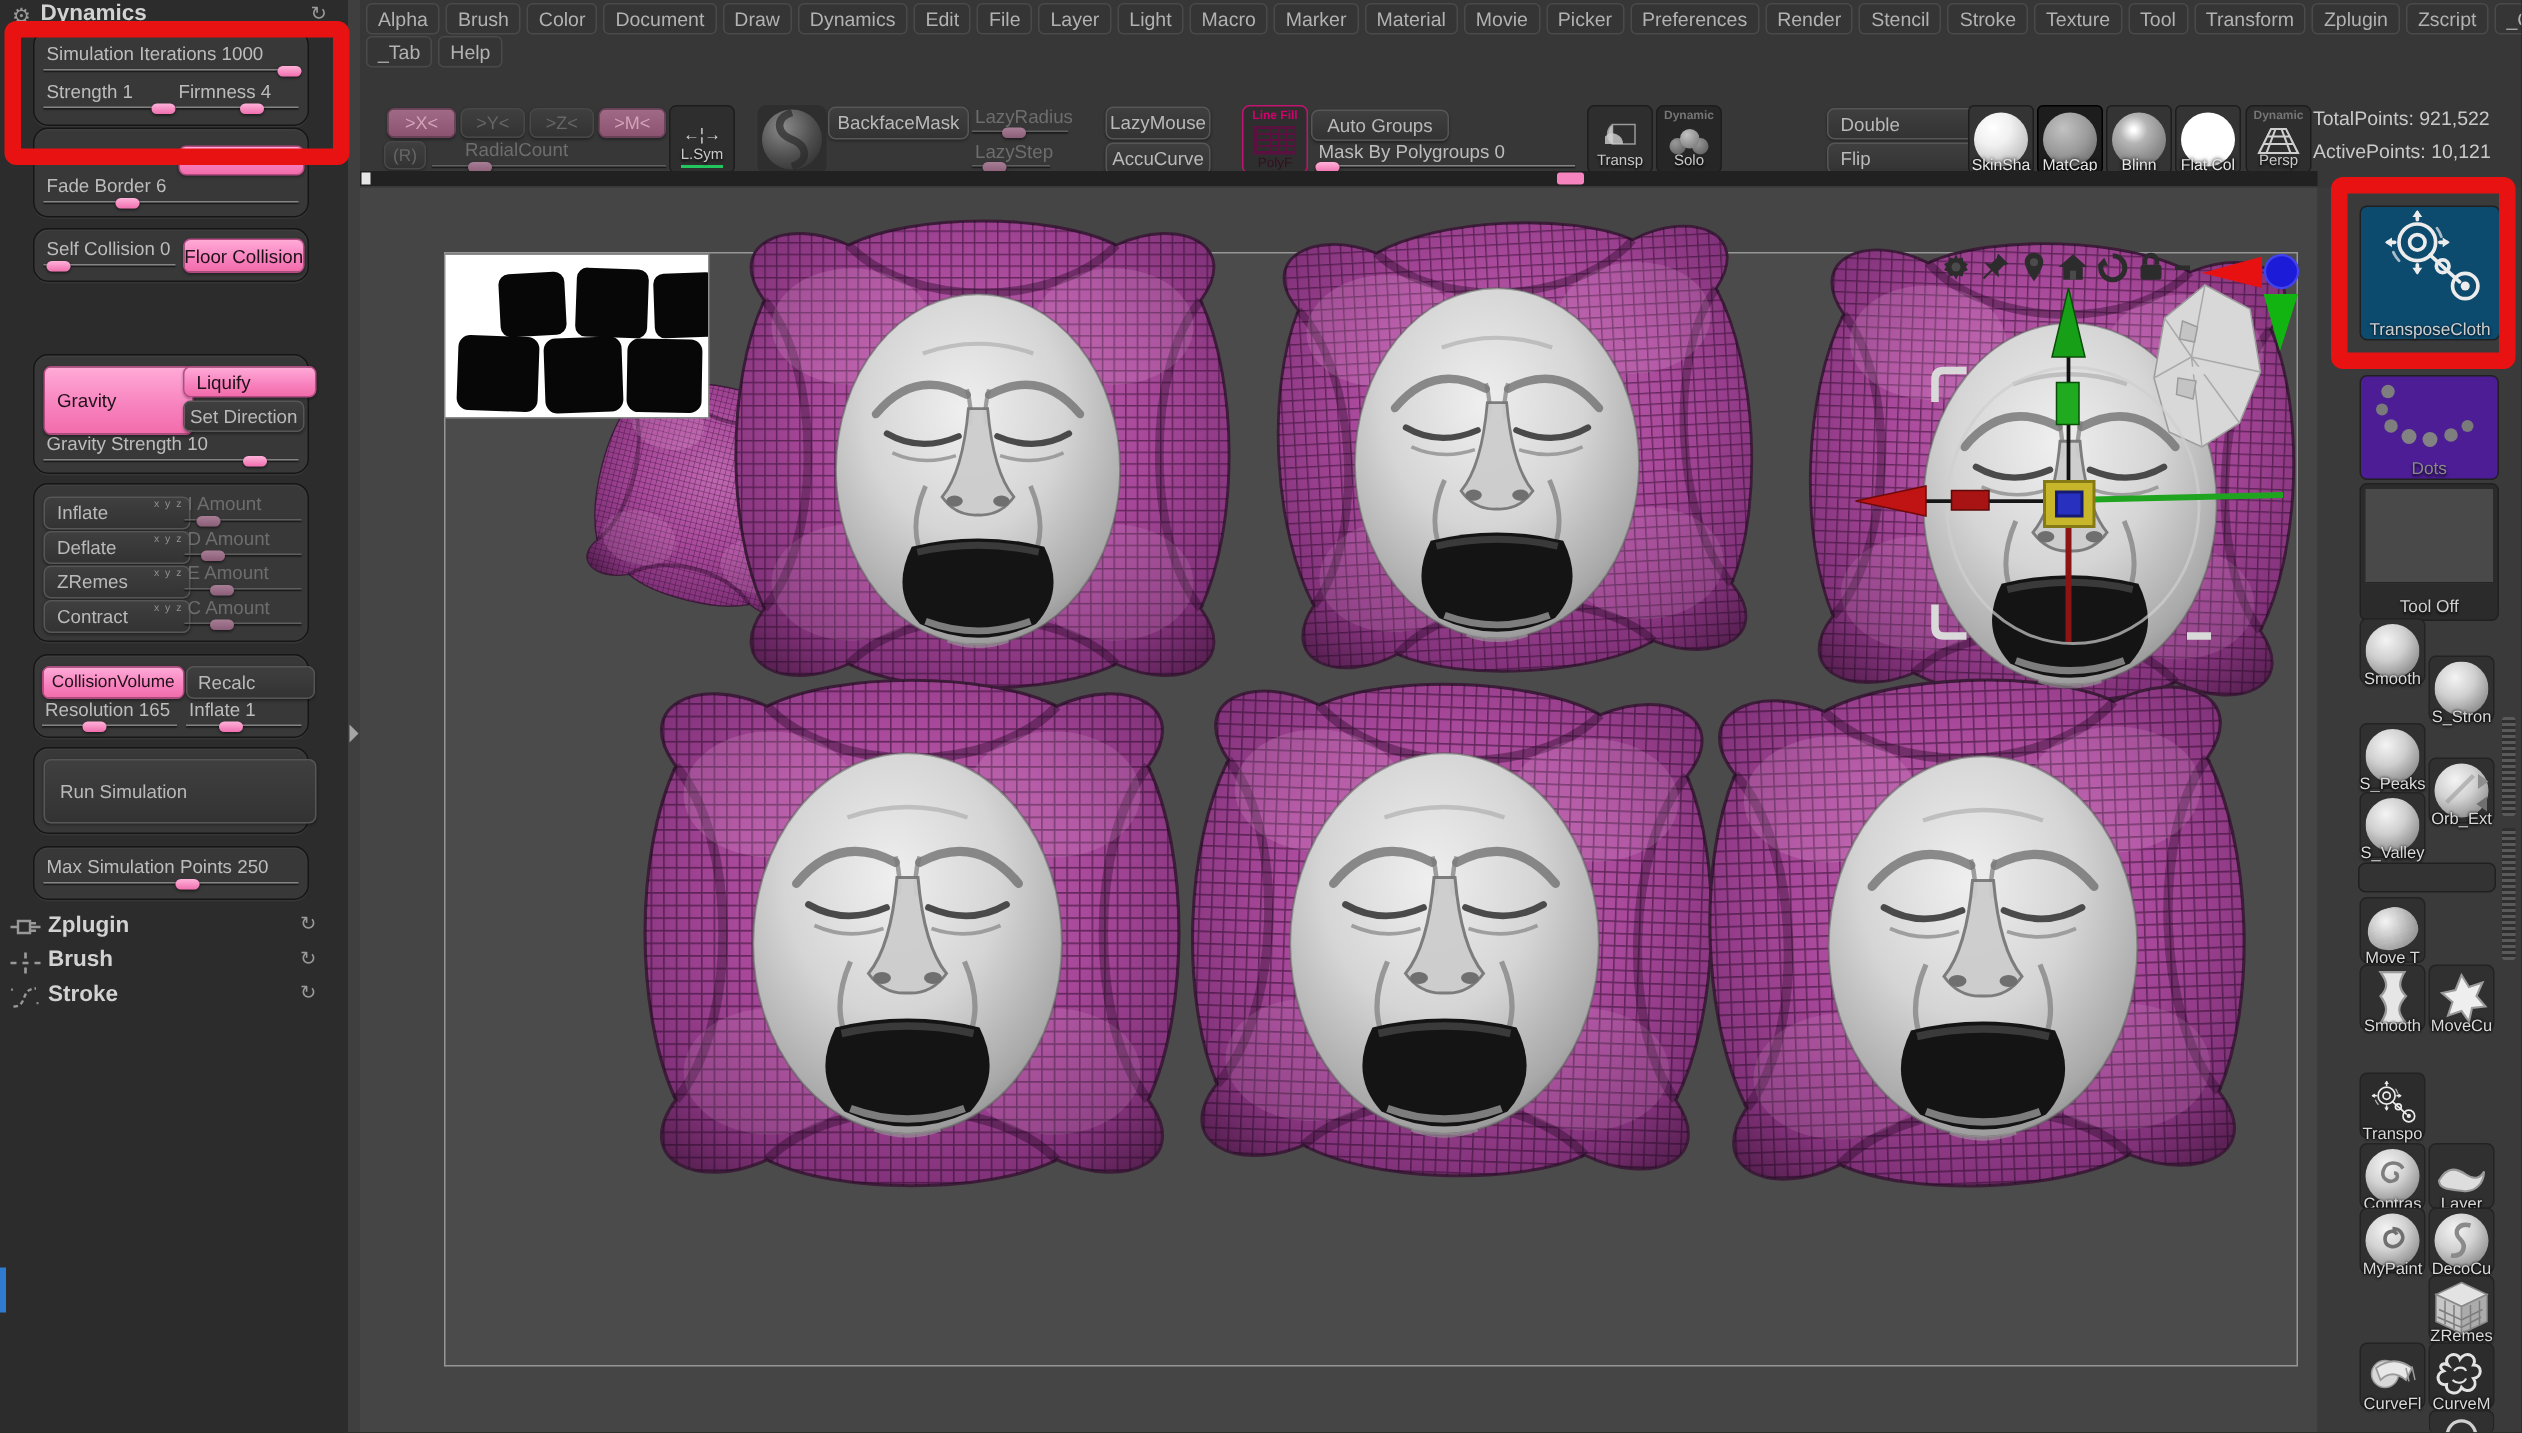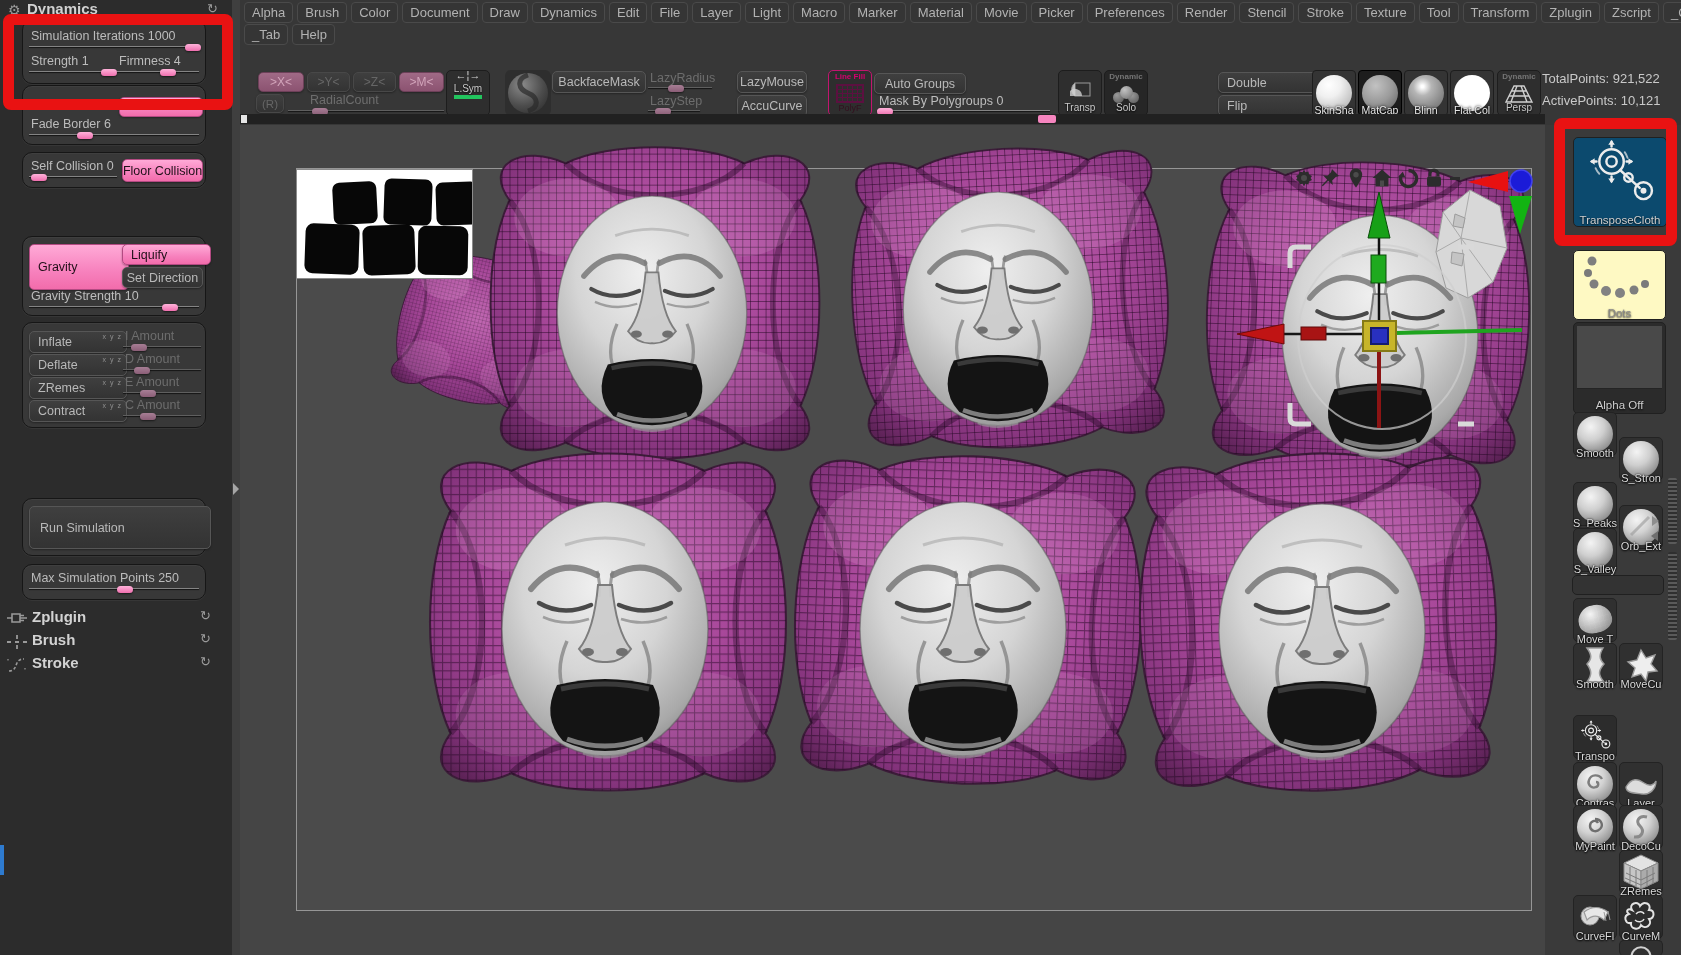--- a/index.html
+++ b/index.html
@@ -183,21 +183,21 @@
   <div class="btn dim" style="left:353px;top:72px;width:41px;height:18px;font-size:12px">&gt;Z&lt;</div>
   <div class="btn mauve" style="left:399px;top:72px;width:43px;height:18px;font-size:12px">&gt;M&lt;</div>
   <div class="btn dim" style="left:256px;top:94px;width:26px;height:17px;font-size:11.5px">(R)</div>
   <div class="slider dis" style="left:288px;top:93px;width:156px;height:22px">
     <span class="lab" style="left:22px">RadialCount</span>
     <span class="track"></span>
     <span class="thumb" style="left:24px"></span>
   </div>
   <div class="tile43" style="left:446px;top:70px">
     <div style="font-size:11px;color:#d5d5d5;margin-bottom:2px">←¦→</div>
-    <span class="tlab" style="border-bottom:4px solid #22c55e;margin-bottom:16px">L.Sym</span>
+    <span class="tlab" style="border-bottom:2px solid #22c55e;margin-bottom:3px">L.Sym</span>
   </div>
   <div class="abs" style="left:505px;top:70px;width:46px;height:46px;background:#2e2e2e;border-radius:6px">
     <div style="position:absolute;inset:3px;border-radius:50%;background:radial-gradient(circle at 35% 30%,#8a8a8a,#4c4c4c 55%,#262626)"></div>
     <svg viewBox="0 0 40 40" style="position:absolute;inset:3px">
           <path d="M20 2 C8 6 10 16 20 20 C30 24 32 34 20 38" fill="none" stroke="#2a2a2a" stroke-width="5" opacity=".7"></path>
         </svg>
   </div>
   <div class="btn" style="left:552px;top:71px;width:92px;height:20px">BackfaceMask</div>
   <div class="slider dis" style="left:648px;top:71px;width:64px;height:21px">
     <span class="lab">LazyRadius</span>
@@ -362,20 +362,34 @@
       <span>Contract</span>
       <span class="xyz">x y z</span>
     </div>
     <div class="slider dis" style="left:100px;top:75px;width:78px;height:22px">
       <span class="lab">C Amount</span>
       <span class="track"></span>
       <span class="thumb" style="left:22%"></span>
     </div>
   </div>
 
+  <div class="pbox" style="left:22px;top:436px;width:182px;height:54px">
+    <div class="btn pink" style="left:5px;top:7px;width:93px;height:20px;font-size:11.5px">CollisionVolume</div>
+    <div class="btn" style="left:101px;top:7px;width:77px;height:20px;justify-content:flex-start;padding-left:7px">Recalc</div>
+    <div class="slider" style="left:5px;top:29px;width:90px;height:22px">
+      <span class="lab">Resolution 165</span>
+      <span class="track"></span>
+      <span class="thumb" style="left:30%"></span>
+    </div>
+    <div class="slider" style="left:101px;top:29px;width:77px;height:22px">
+      <span class="lab">Inflate 1</span>
+      <span class="track"></span>
+      <span class="thumb" style="left:28%"></span>
+    </div>
+  </div>
 
   <div class="pbox" style="left:22px;top:498px;width:182px;height:56px">
     <div class="btn" style="left:6px;top:7px;width:170px;height:41px;justify-content:flex-start;padding-left:10px">Run Simulation</div>
   </div>
 
   <div class="pbox" style="left:22px;top:564px;width:182px;height:34px">
     <div class="slider" style="left:6px;top:6px;width:170px;height:22px">
       <span class="lab">Max Simulation Points 250</span>
       <span class="track"></span>
       <span class="thumb" style="left:52%"></span>
@@ -502,36 +516,36 @@
 
 <div>
 
   <div class="bigtile" style="left:1573px;top:137px;width:92px;height:88px">
     <svg viewBox="0 0 78 66" width="78" height="62" style="position:absolute;left:7px;top:1px">
           <use href="#ic-tc"></use>
         </svg>
     <span class="glab" style="bottom:0">TransposeCloth</span>
   </div>
 
-  <div class="bigtile" style="left:1573px;top:250px;width:91px;height:68px;background:#fef9c3">
+  <div class="bigtile" style="left:1573px;top:250px;width:91px;height:68px;background:#4c1d95">
     <svg viewBox="0 0 91 50" width="91" height="50">
       <circle cx="18" cy="10" r="4.5" fill="#7e7e7e"></circle>
           <circle cx="14" cy="22" r="4" fill="#7a7a7a"></circle>
       <circle cx="20" cy="33" r="4.5" fill="#7e7e7e"></circle>
           <circle cx="32" cy="40" r="5" fill="#828282"></circle>
       <circle cx="46" cy="42" r="5" fill="#828282"></circle>
           <circle cx="60" cy="39" r="4.5" fill="#7e7e7e"></circle>
       <circle cx="71" cy="33" r="4" fill="#7a7a7a"></circle>
     </svg>
     <span class="glab dim" style="bottom:0">Dots</span>
   </div>
 
   <div class="bigtile" style="left:1573px;top:322px;width:91px;height:90px;background:#2b2b2b">
     <div style="position:absolute;left:3px;top:3px;right:3px;height:62px;background:#494949;border-bottom:1px solid #242424"></div>
-    <span class="glab" style="bottom:2px">Alpha Off</span>
+    <span class="glab" style="bottom:2px">Tool Off</span>
   </div>
 
   <div class="tile" style="left:1573px;top:412px">
     <div class="sphr noisy"></div>
     <span class="tlabel">Smooth</span>
   </div>
   <div class="tile" style="left:1619px;top:437px">
     <div class="sphr noisy"></div>
     <span class="tlabel">S_Stron</span>
   </div>

